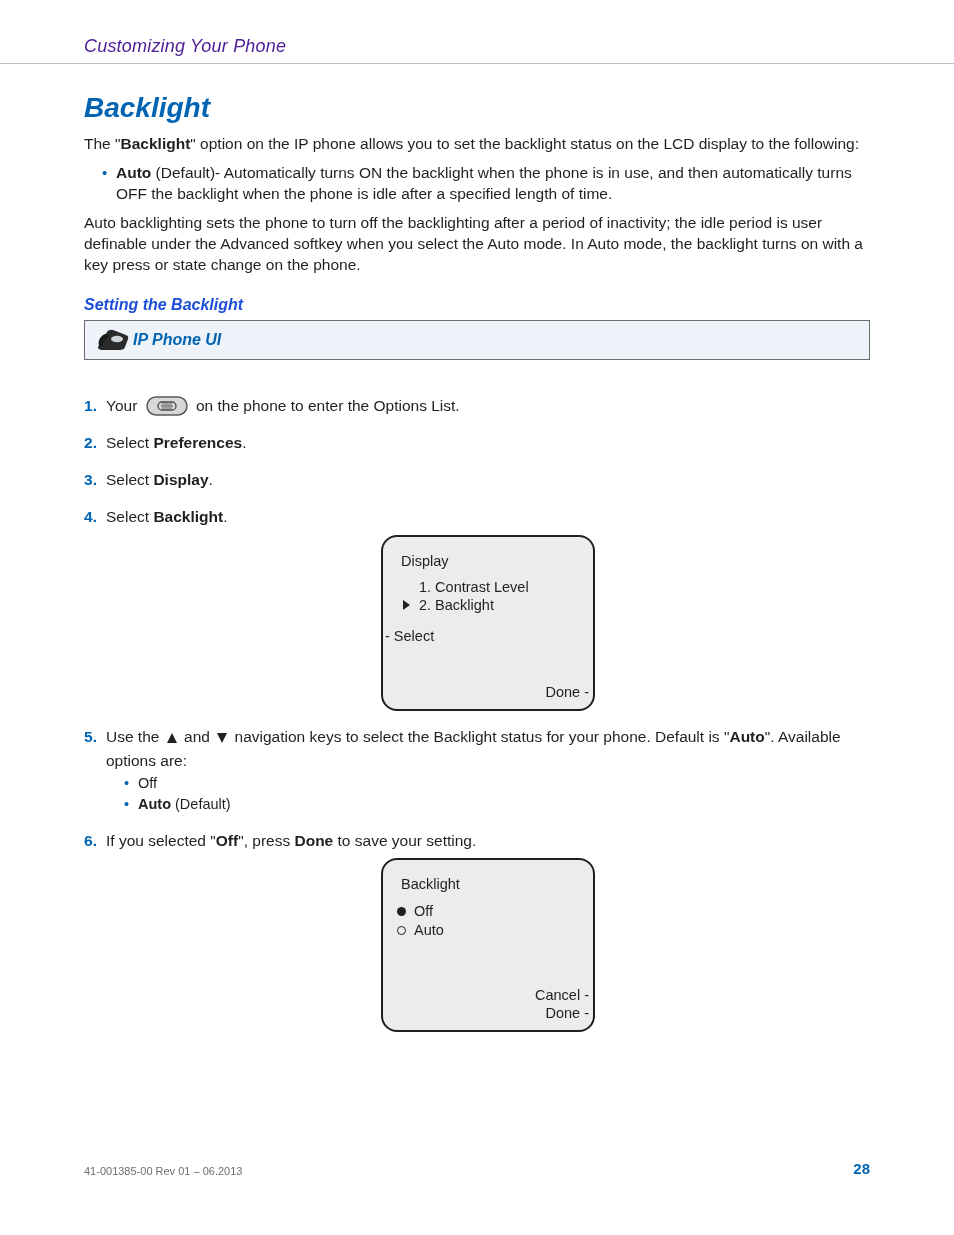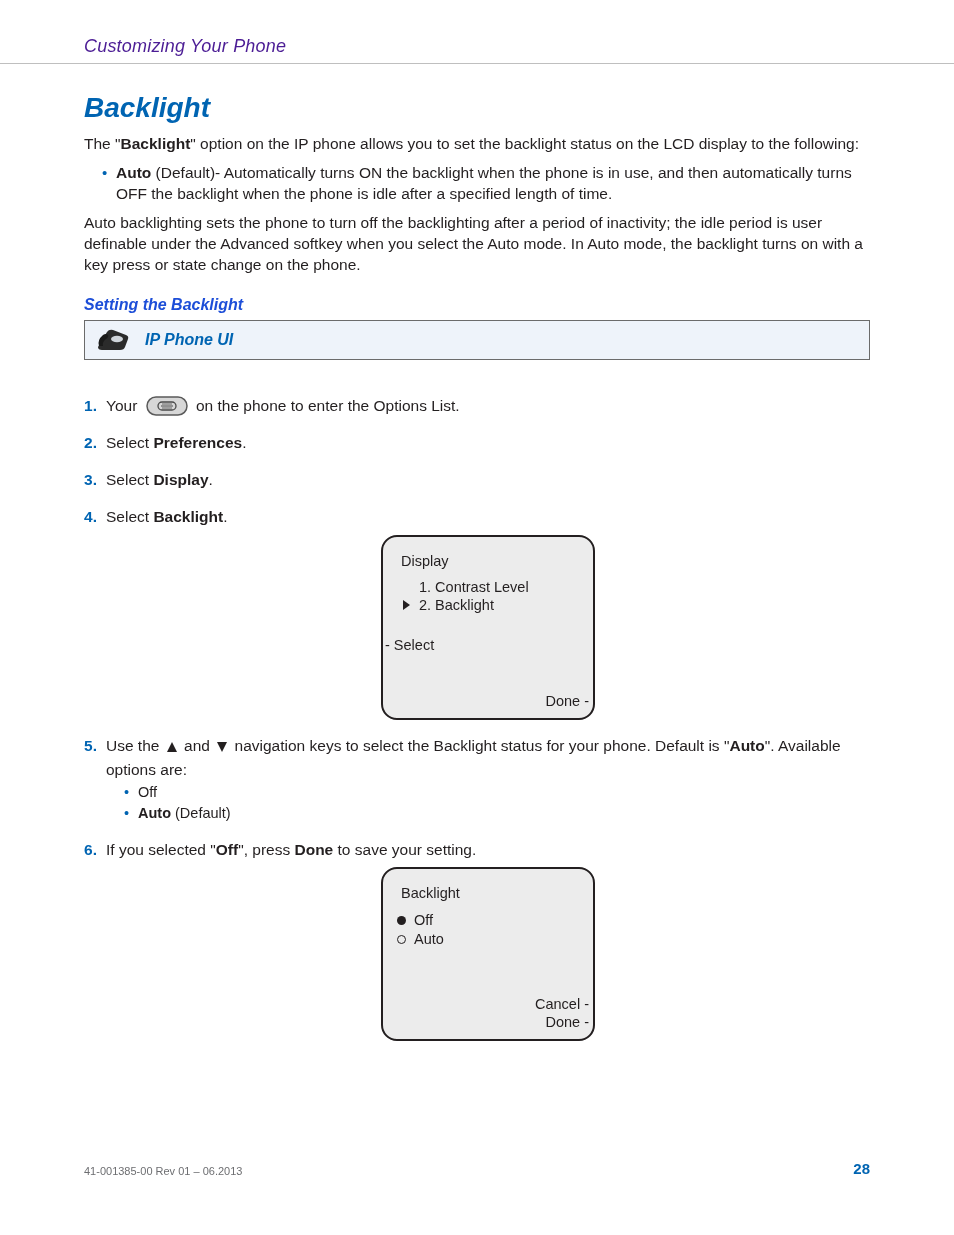--- a/index.html
+++ b/index.html
@@ -76,21 +76,21 @@
     font-weight: 700;
     color: #1d4ed8;
     margin: 20px 0 6px 0;
   }
   .ui-banner {
     border: 1px solid #6b6b6b;
     background: #eef3fa;
     padding: 6px 10px 6px 10px;
     display: flex;
     align-items: center;
-    gap: 14px;
+    gap: 2px;
     margin-bottom: 34px;
   }
   .phone-icon svg { display:block; }
   .ui-banner-label {
     font-size: 16px;
     font-weight: 700;
     font-style: italic;
     color: #0064b2;
   }
   ol.steps {
@@ -171,21 +171,21 @@
   }
   .lcd .lcd-list .sel::before{
     content:"";
     position:absolute;
     left:-16px; top:4px;
     border-left:7px solid #231f20;
     border-top:5px solid transparent;
     border-bottom:5px solid transparent;
   }
   .lcd .lcd-left{
-    margin-top:20px;
+    margin-top:11px;
     margin-left:-8px;
   }
   .lcd .lcd-right{
     text-align:right;
     margin-right:-6px;
     line-height:1.25;
   }
   .lcd .spacer-big{height:36px;}
   .lcd .radio-row{
     display:flex;

